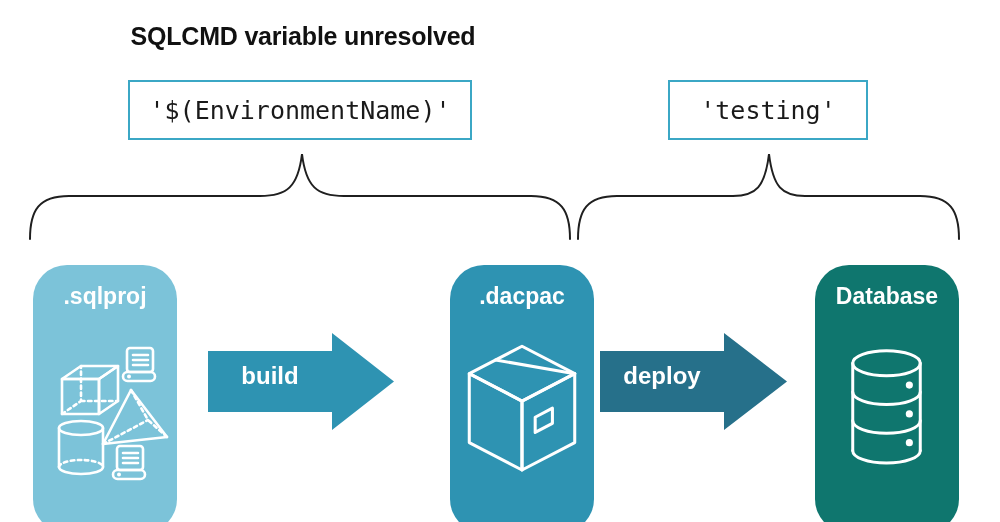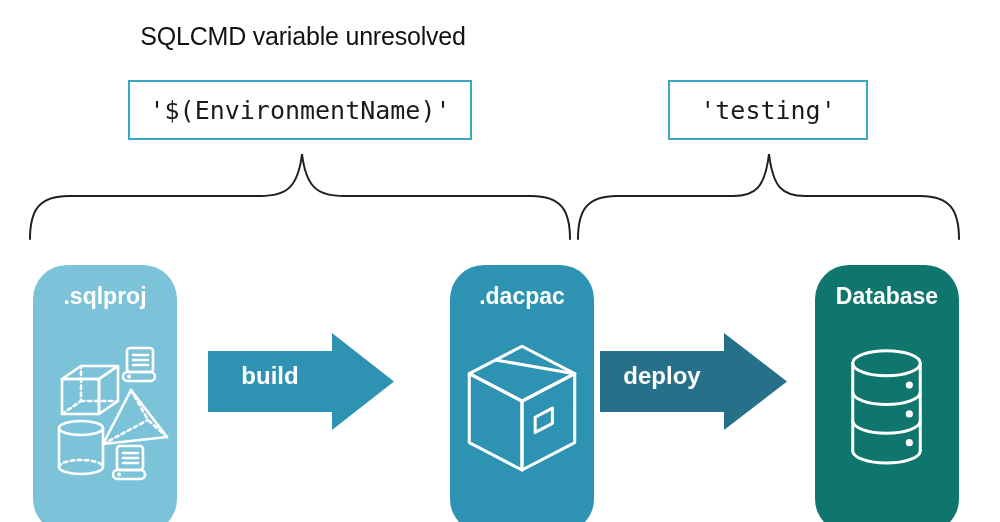--- a/index.html
+++ b/index.html
@@ -2,21 +2,21 @@
 <html><head>
 <meta charset="utf-8">
 <style>
   html,body{margin:0;padding:0;background:#ffffff;}
   .canvas{
     position:relative;width:1000px;height:522px;background:#ffffff;
     font-family:"Liberation Sans",sans-serif;overflow:hidden;
   }
   .heading{
     position:absolute;top:22px;width:400px;text-align:center;
-    font-size:25px;font-weight:normal;color:#111111;letter-spacing:-0.2px;
+    font-size:25px;font-weight:bold;color:#111111;letter-spacing:-0.2px;
   }
   .heading-left{left:103px;}
   .heading-right{left:568px;}
   .code-box{
     position:absolute;top:80px;height:56px;border:2px solid #3ba7c5;
     background:#ffffff;display:flex;align-items:center;justify-content:center;
     font-family:"DejaVu Sans Mono",monospace;font-size:25px;color:#1a1a1a;
   }
   .code-box-left{left:128px;width:340px;}
   .code-box-right{left:668px;width:196px;}

